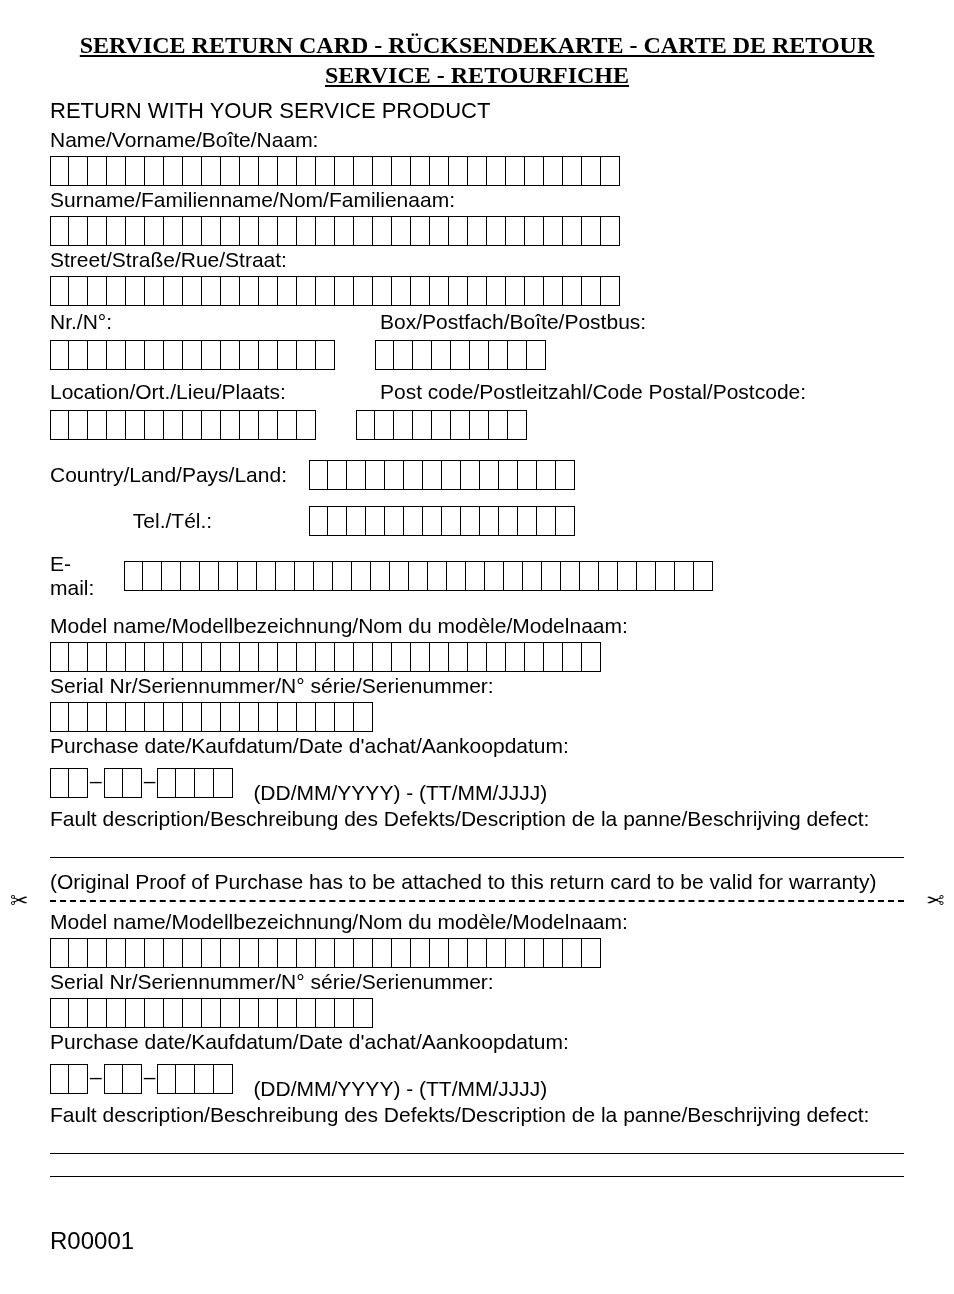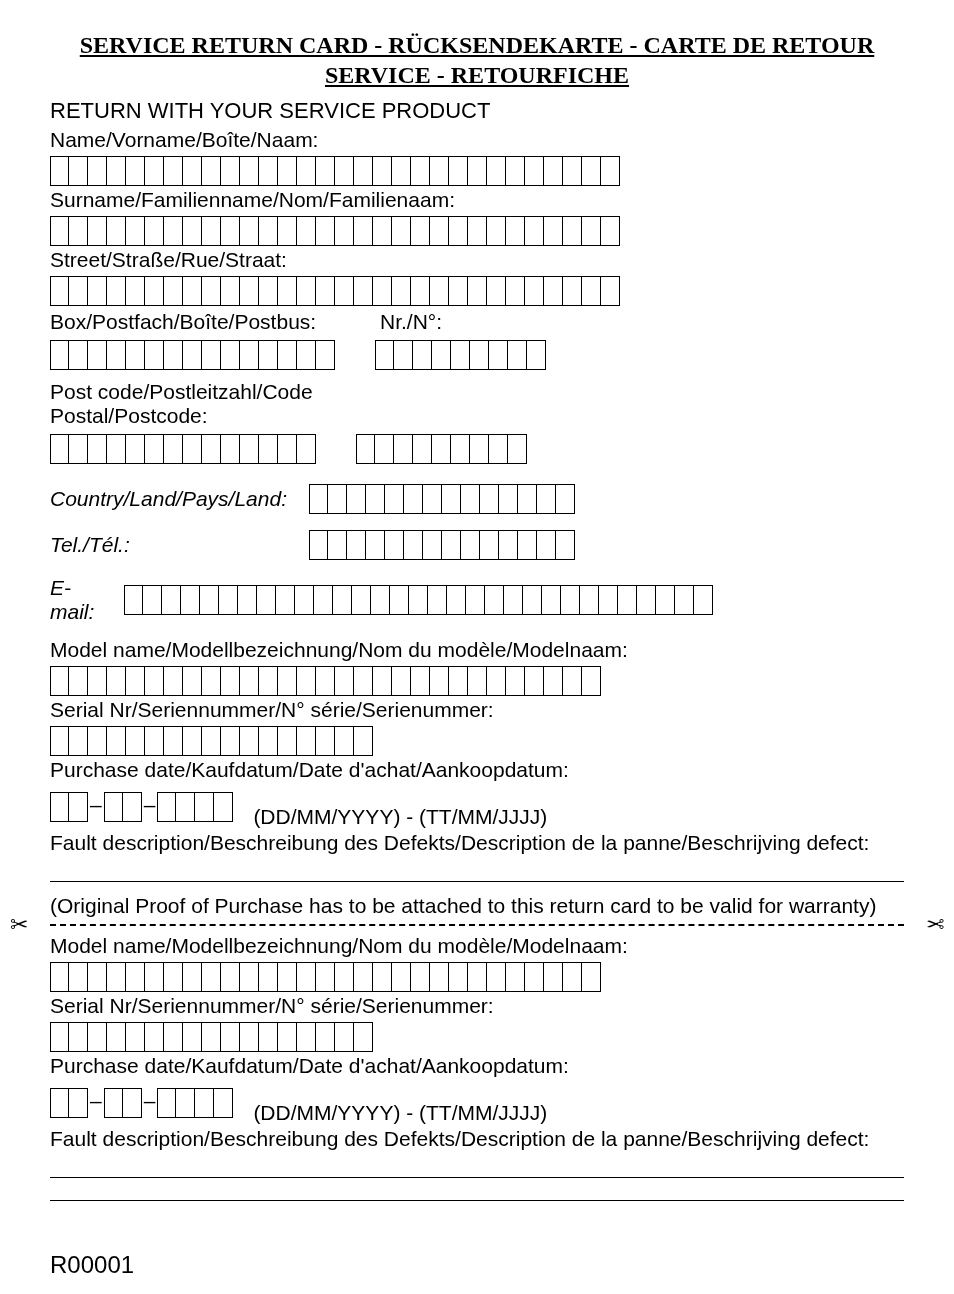--- a/index.html
+++ b/index.html
@@ -45,21 +45,20 @@
   }
   .row {
     display: flex;
     align-items: center;
     gap: 0;
     margin-top: 10px;
   }
   .inline-label {
     font-size: 21px;
     margin-right: 14px;
-    font-style: italic;
   }
   .date-row {
     display: flex;
     align-items: center;
     gap: 0;
   }
   .sep {
     font-size: 21px;
     margin: 0 2px;
     position: relative;
@@ -210,22 +209,22 @@
     <div class="box"></div>
     <div class="box"></div>
     <div class="box"></div>
     <div class="box"></div>
     <div class="box"></div>
     <div class="box"></div>
     <div class="box"></div>
   </div>
 
 <div class="twoheader">
+  <div class="label">Nr./N°:</div>
   <div class="label">Box/Postfach/Boîte/Postbus:</div>
-  <div class="label">Nr./N°:</div>
 </div>
 <div style="display:flex; gap:40px;">
   <div class="boxes">
       <div class="box"></div>
       <div class="box"></div>
       <div class="box"></div>
       <div class="box"></div>
       <div class="box"></div>
       <div class="box"></div>
       <div class="box"></div>
@@ -245,20 +244,21 @@
       <div class="box"></div>
       <div class="box"></div>
       <div class="box"></div>
       <div class="box"></div>
       <div class="box"></div>
       <div class="box"></div>
     </div>
 </div>
 
 <div class="twoheader" style="margin-top:6px;">
+  <div class="label">Location/Ort./Lieu/Plaats:</div>
   <div class="label">Post code/Postleitzahl/Code Postal/Postcode:</div>
 </div>
 <div style="display:flex; gap:40px;">
   <div class="boxes">
       <div class="box"></div>
       <div class="box"></div>
       <div class="box"></div>
       <div class="box"></div>
       <div class="box"></div>
       <div class="box"></div>
@@ -298,21 +298,21 @@
       <div class="box"></div>
       <div class="box"></div>
       <div class="box"></div>
       <div class="box"></div>
       <div class="box"></div>
       <div class="box"></div>
     </div>
 </div>
 
 <div class="row" style="margin-top:16px;">
-  <span class="inline-label" style="width:245px;">Tel./Tél.:</span>
+  <span class="inline-label" style="width:245px;text-align:center;">Tel./Tél.:</span>
   <div class="boxes" style="margin:0;">
       <div class="box"></div>
       <div class="box"></div>
       <div class="box"></div>
       <div class="box"></div>
       <div class="box"></div>
       <div class="box"></div>
       <div class="box"></div>
       <div class="box"></div>
       <div class="box"></div>

